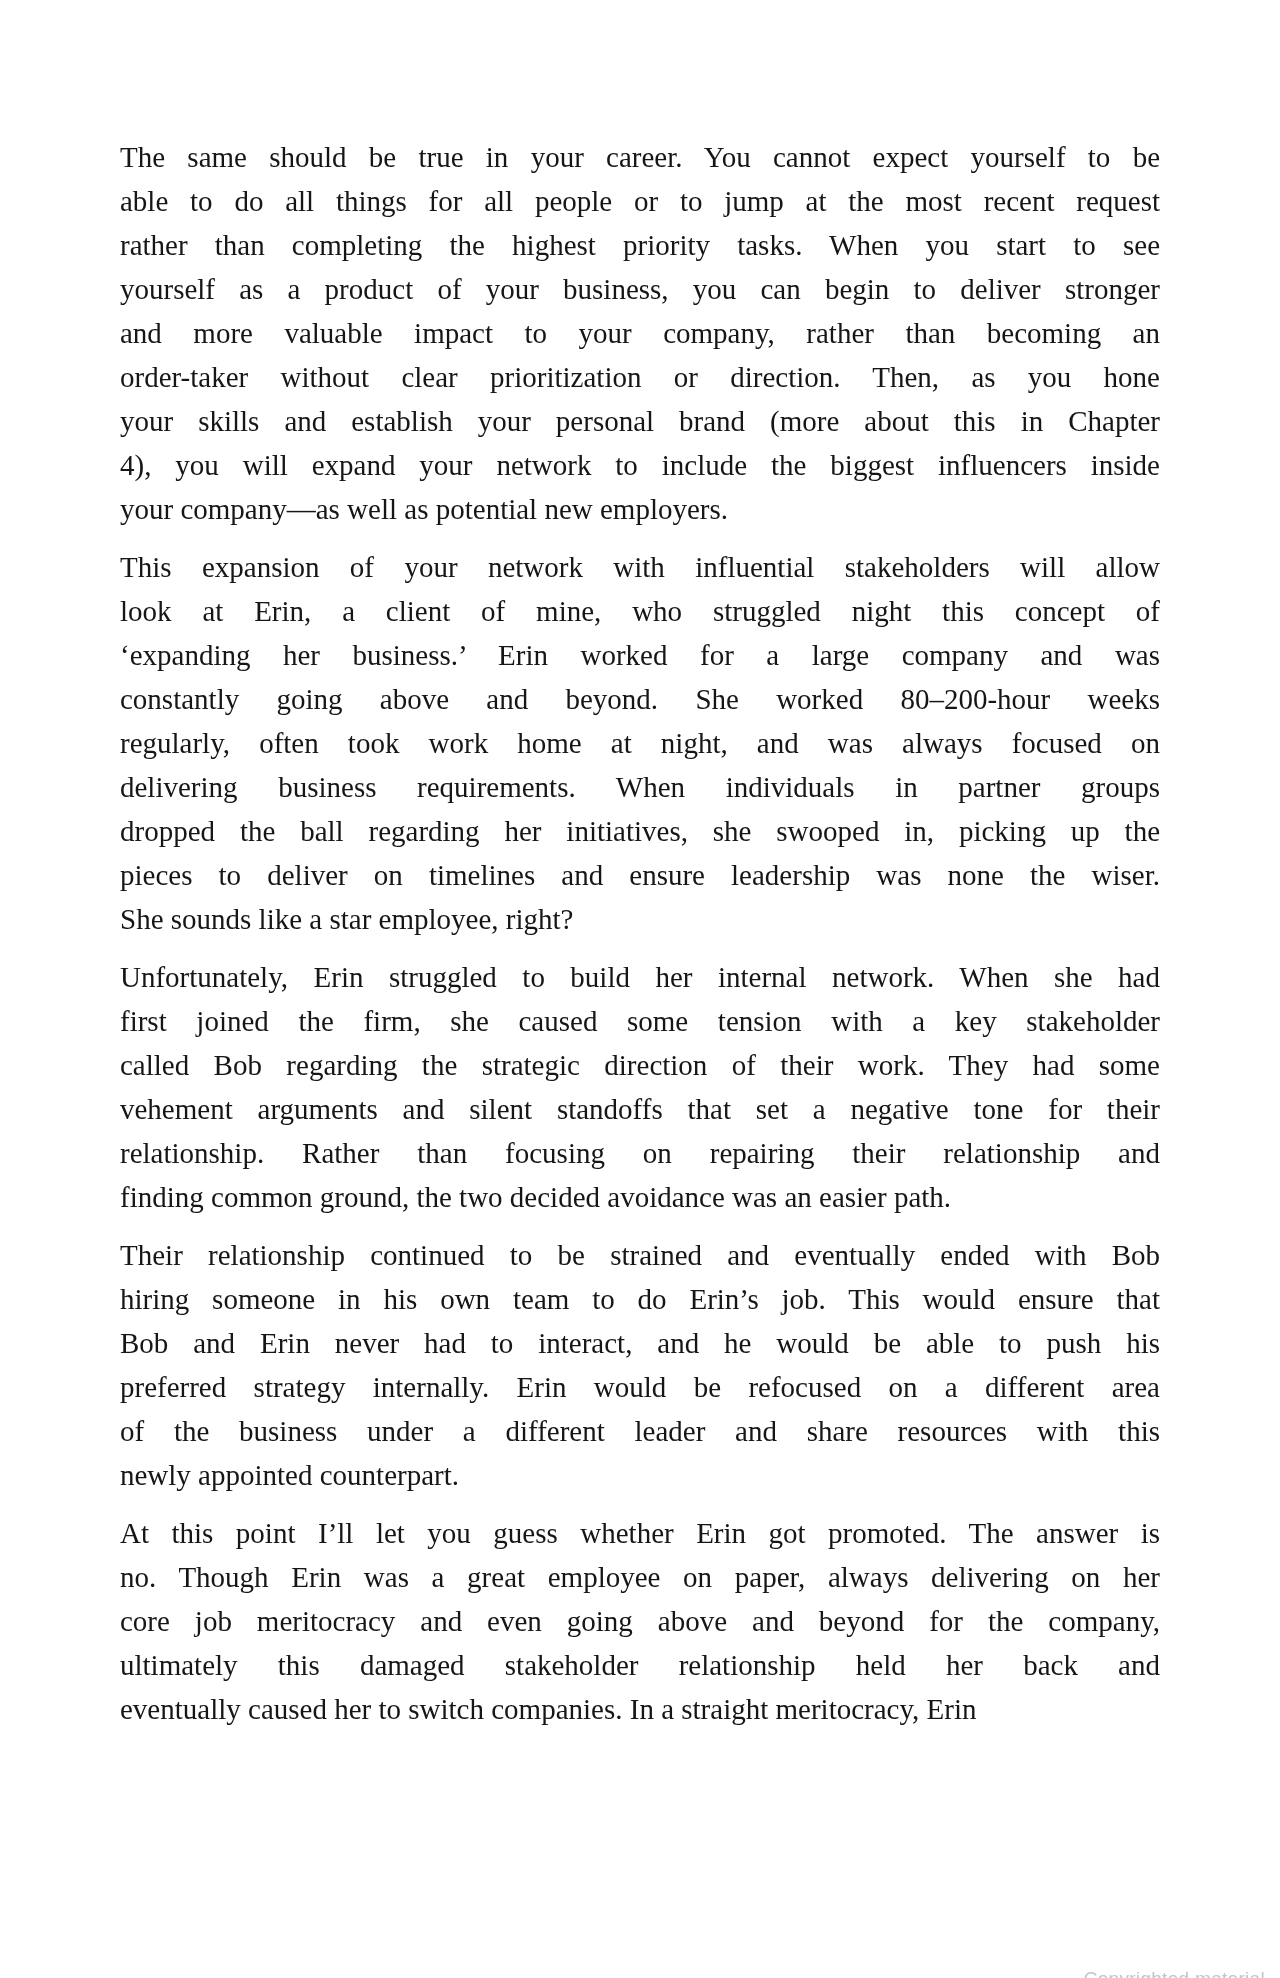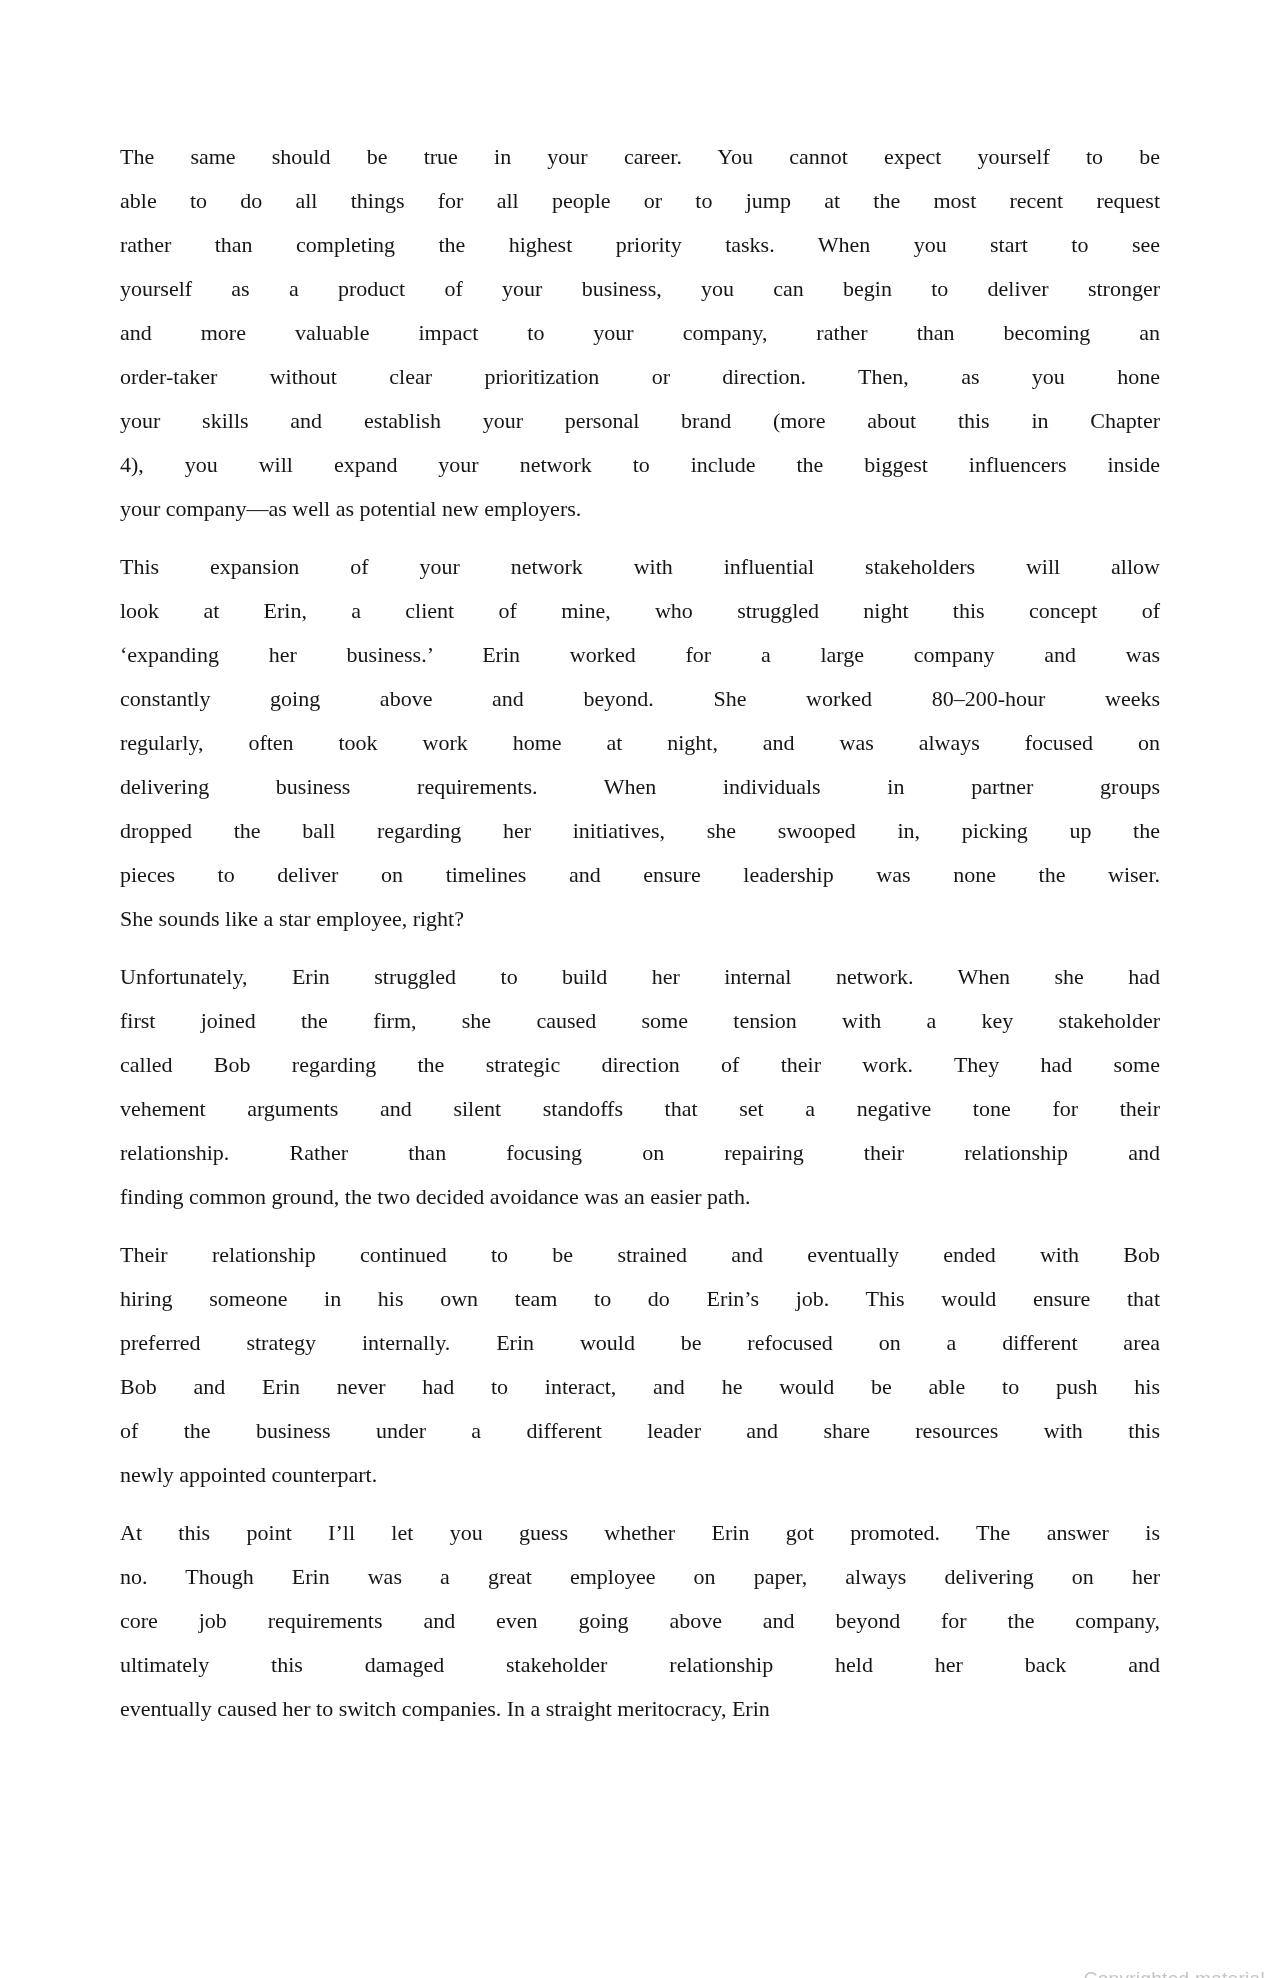--- a/index.html
+++ b/index.html
@@ -16,21 +16,21 @@
   }
   .book-page {
     position: absolute;
     left: 120px;
     top: 135px;
     width: 1040px;
     color: #161616;
   }
   .paragraph {
     margin: 0 0 14px 0;
-    font-size: 22px;
+    font-size: 29px;
     line-height: 44px;
   }
   .paragraph:last-child { margin-bottom: 0; }
   .line {
     text-align: justify;
     text-align-last: justify;
     white-space: normal;
     height: 44px;
   }
   .line.last {
@@ -81,29 +81,29 @@
     <div class="line">first joined the firm, she caused some tension with a key stakeholder</div>
     <div class="line">called Bob regarding the strategic direction of their work. They had some</div>
     <div class="line">vehement arguments and silent standoffs that set a negative tone for their</div>
     <div class="line">relationship. Rather than focusing on repairing their relationship and</div>
     <div class="line last">finding common ground, the two decided avoidance was an easier path.</div>
   </div>
 
   <div class="paragraph">
     <div class="line">Their relationship continued to be strained and eventually ended with Bob</div>
     <div class="line">hiring someone in his own team to do Erin’s job. This would ensure that</div>
+    <div class="line">Bob and Erin never had to interact, and he would be able to push his</div>
     <div class="line">preferred strategy internally. Erin would be refocused on a different area</div>
-    <div class="line">Bob and Erin never had to interact, and he would be able to push his</div>
     <div class="line">of the business under a different leader and share resources with this</div>
     <div class="line last">newly appointed counterpart.</div>
   </div>
 
   <div class="paragraph">
     <div class="line">At this point I’ll let you guess whether Erin got promoted. The answer is</div>
     <div class="line">no. Though Erin was a great employee on paper, always delivering on her</div>
-    <div class="line">core job requirements and even going above and beyond for the company,</div>
+    <div class="line">core job meritocracy and even going above and beyond for the company,</div>
     <div class="line">ultimately this damaged stakeholder relationship held her back and</div>
     <div class="line last">eventually caused her to switch companies. In a straight meritocracy, Erin</div>
   </div>
 
 </div>
 
 <div class="watermark">Copyrighted material</div>
 
 </body></html>

